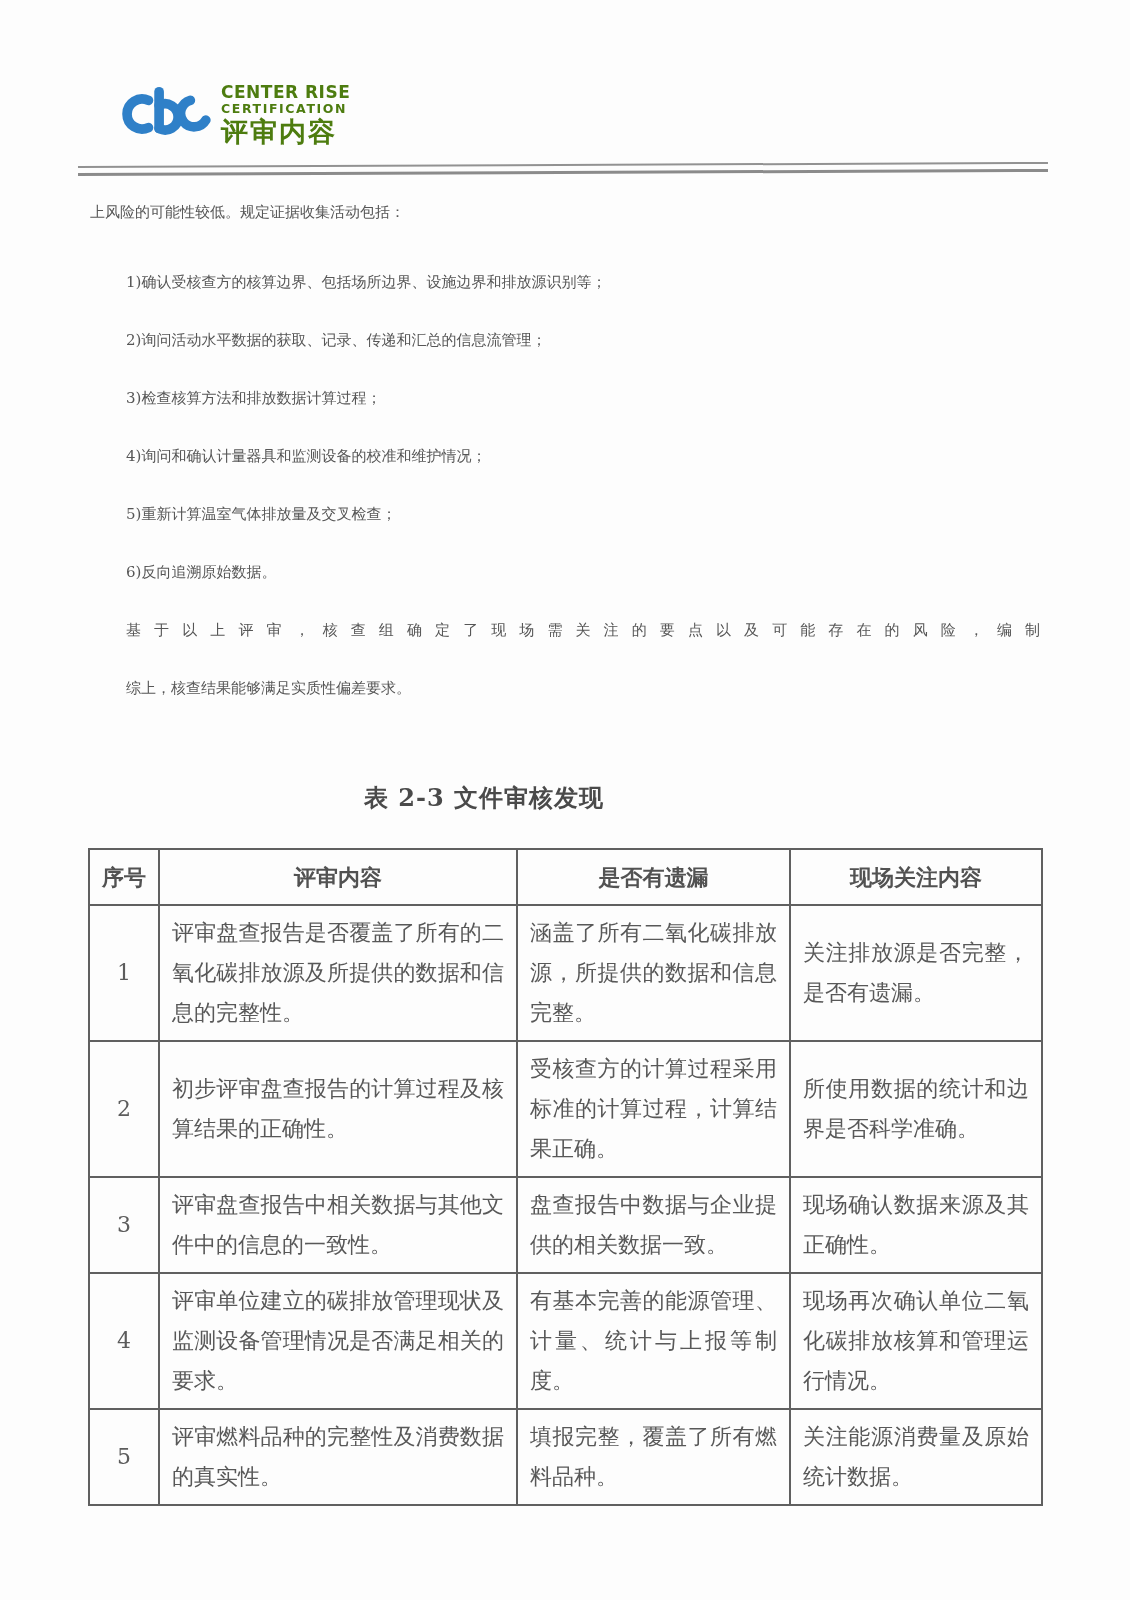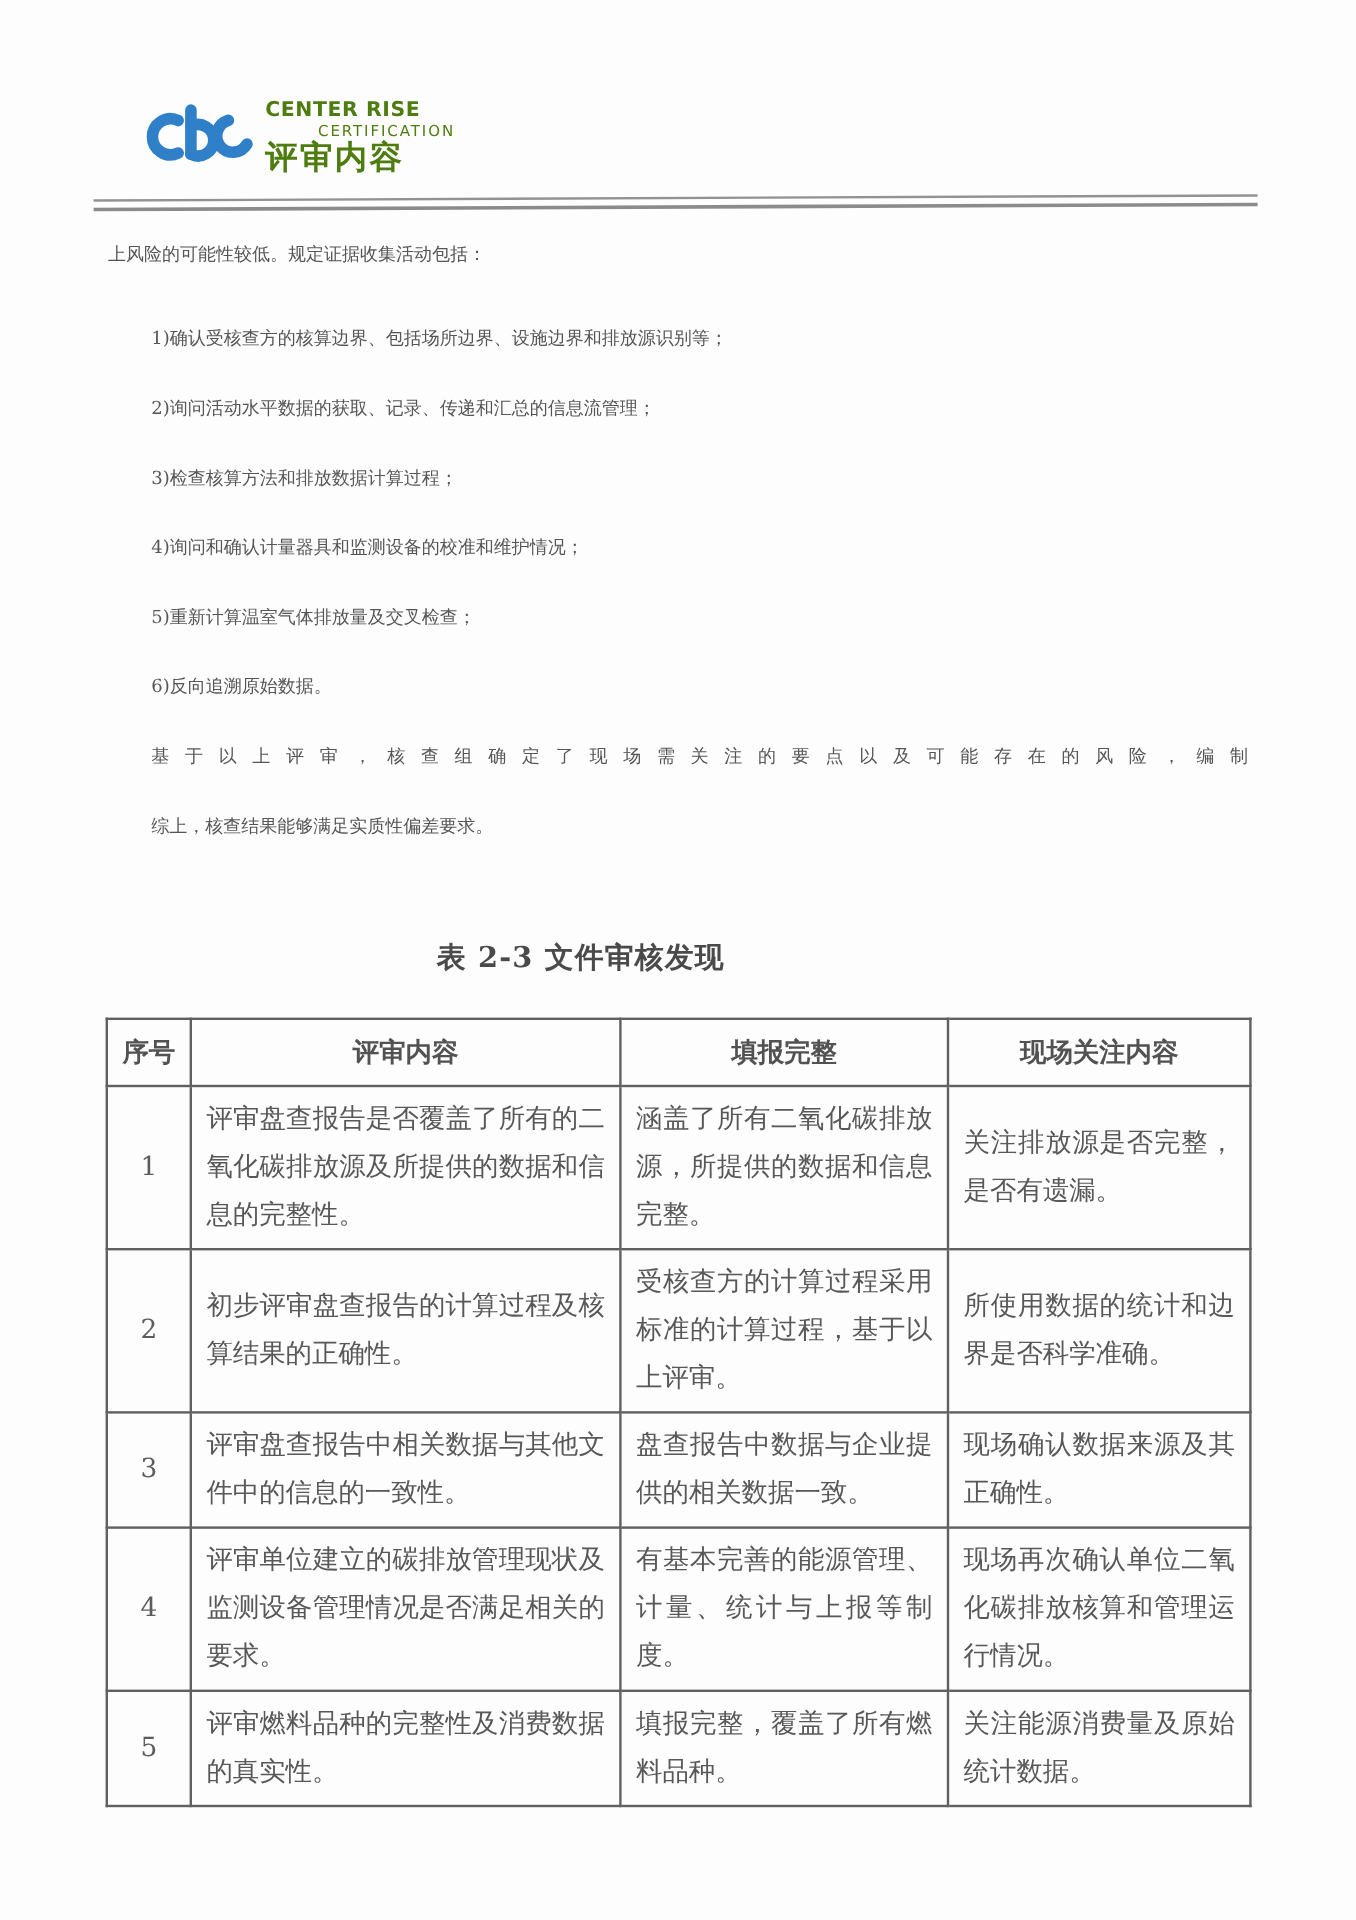--- a/index.html
+++ b/index.html
@@ -14,21 +14,21 @@
   }
   
   .logo{
     position:absolute;top:84px;left:112px;
     display:flex;align-items:center;gap:9px;
   }
   .logo-mono{display:block;}
   .logo-text{display:flex;flex-direction:column;line-height:1;color:#4d7c0f;
     font-family:"DejaVu Sans","Liberation Sans",sans-serif;}
   .logo-l1{font-size:17px;font-weight:bold;letter-spacing:.5px;}
-  .logo-l2{font-size:12.5px;font-weight:normal;letter-spacing:1.6px;margin-top:2px;margin-left:44px;}
+  .logo-l2{font-size:12.5px;font-weight:bold;letter-spacing:1.6px;margin-top:2px;}
   .logo-l3{font-size:27px;font-weight:bold;letter-spacing:2px;margin-top:2px;}
   .double-rule{
     position:absolute;top:164px;left:78px;width:970px;height:5px;
     border-top:2px solid #929292;
     border-bottom:3px solid #8b8b8b;
     transform:rotate(-0.25deg);
   }
   
   .doc-body{
     position:absolute;top:183px;left:90px;width:950px;
@@ -107,35 +107,35 @@
     <colgroup>
       <col class="c-num">
         <col class="c-content">
         <col class="c-finding">
         <col class="c-focus">
     </colgroup>
     <thead>
       <tr>
         <th>序号</th>
         <th>评审内容</th>
-        <th>填报完整</th>
+        <th>是否有遗漏</th>
         <th>现场关注内容</th>
       </tr>
     </thead>
     <tbody>
       <tr>
         <td class="num">1</td>
         <td>评审盘查报告是否覆盖了所有的二氧化碳排放源及所提供的数据和信息的完整性。</td>
         <td>涵盖了所有二氧化碳排放源，所提供的数据和信息完整。</td>
         <td>关注排放源是否完整，是否有遗漏。</td>
       </tr>
       <tr>
         <td class="num">2</td>
         <td>初步评审盘查报告的计算过程及核算结果的正确性。</td>
-        <td>受核查方的计算过程采用标准的计算过程，基于以上评审。</td>
+        <td>受核查方的计算过程采用标准的计算过程，计算结果正确。</td>
         <td>所使用数据的统计和边界是否科学准确。</td>
       </tr>
       <tr>
         <td class="num">3</td>
         <td>评审盘查报告中相关数据与其他文件中的信息的一致性。</td>
         <td>盘查报告中数据与企业提供的相关数据一致。</td>
         <td>现场确认数据来源及其正确性。</td>
       </tr>
       <tr>
         <td class="num">4</td>

